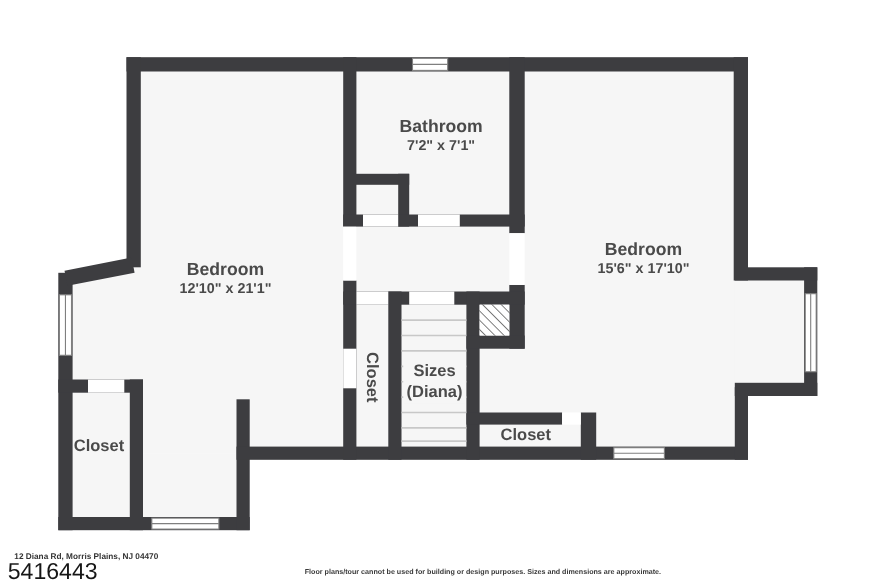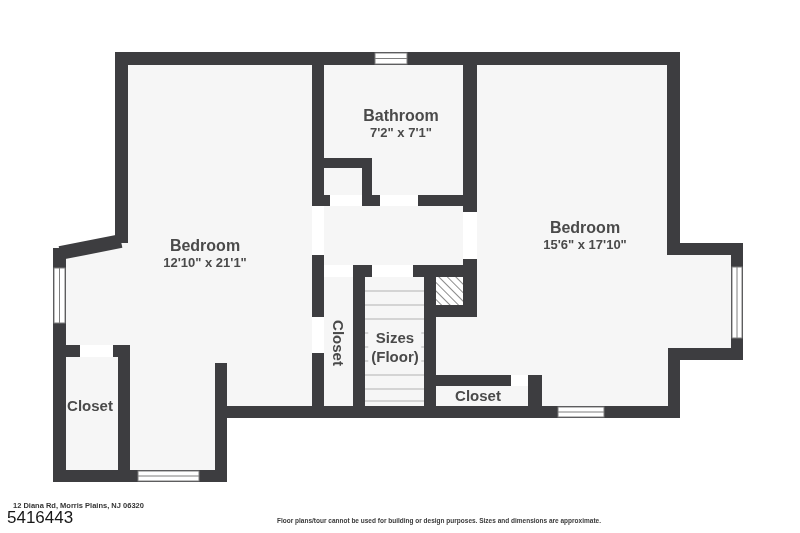--- a/index.html
+++ b/index.html
@@ -41,21 +41,21 @@
     top: 501px;
     font-size: 7.5px;
     font-weight: bold;
     color: #333333;
     white-space: nowrap;
   }
   .footer-mls {
     position: absolute;
     left: 7px;
     top: 508px;
-    font-size: 17px;
+    font-size: 21px;
     font-weight: 400;
     color: #161616;
     white-space: nowrap;
   }
   .footer-disclaimer {
     position: absolute;
     left: 277px;
     top: 517px;
     font-size: 6.5px;
     font-weight: bold;
@@ -173,26 +173,26 @@
     <span class="room-dims">12'10" x 21'1"</span>
   </div>
 
   <div class="label" style="left:585px; top:235px;">
     <span class="room-name">Bedroom</span>
     <span class="room-dims">15'6" x 17'10"</span>
   </div>
 
   <div class="label stairs-label" style="left:395px; top:347px;">
     <span style="display:block">Sizes</span>
-    <span style="display:block">(Floor)</span>
+    <span style="display:block">(Diana)</span>
   </div>
 
   <div class="label v-label" style="left:338px; top:343px;">Closet</div>
 
   <div class="label closet-label" style="left:90px; top:406px;">Closet</div>
 
   <div class="label closet-label" style="left:478px; top:396px;">Closet</div>
 
-  <div class="footer-address">12 Diana Rd, Morris Plains, NJ 06320</div>
+  <div class="footer-address">12 Diana Rd, Morris Plains, NJ 04470</div>
   <div class="footer-mls">5416443</div>
   <div class="footer-disclaimer">Floor plans/tour cannot be used for building or design purposes. Sizes and dimensions are approximate.</div>
 
 </div>
 
 </body></html>

